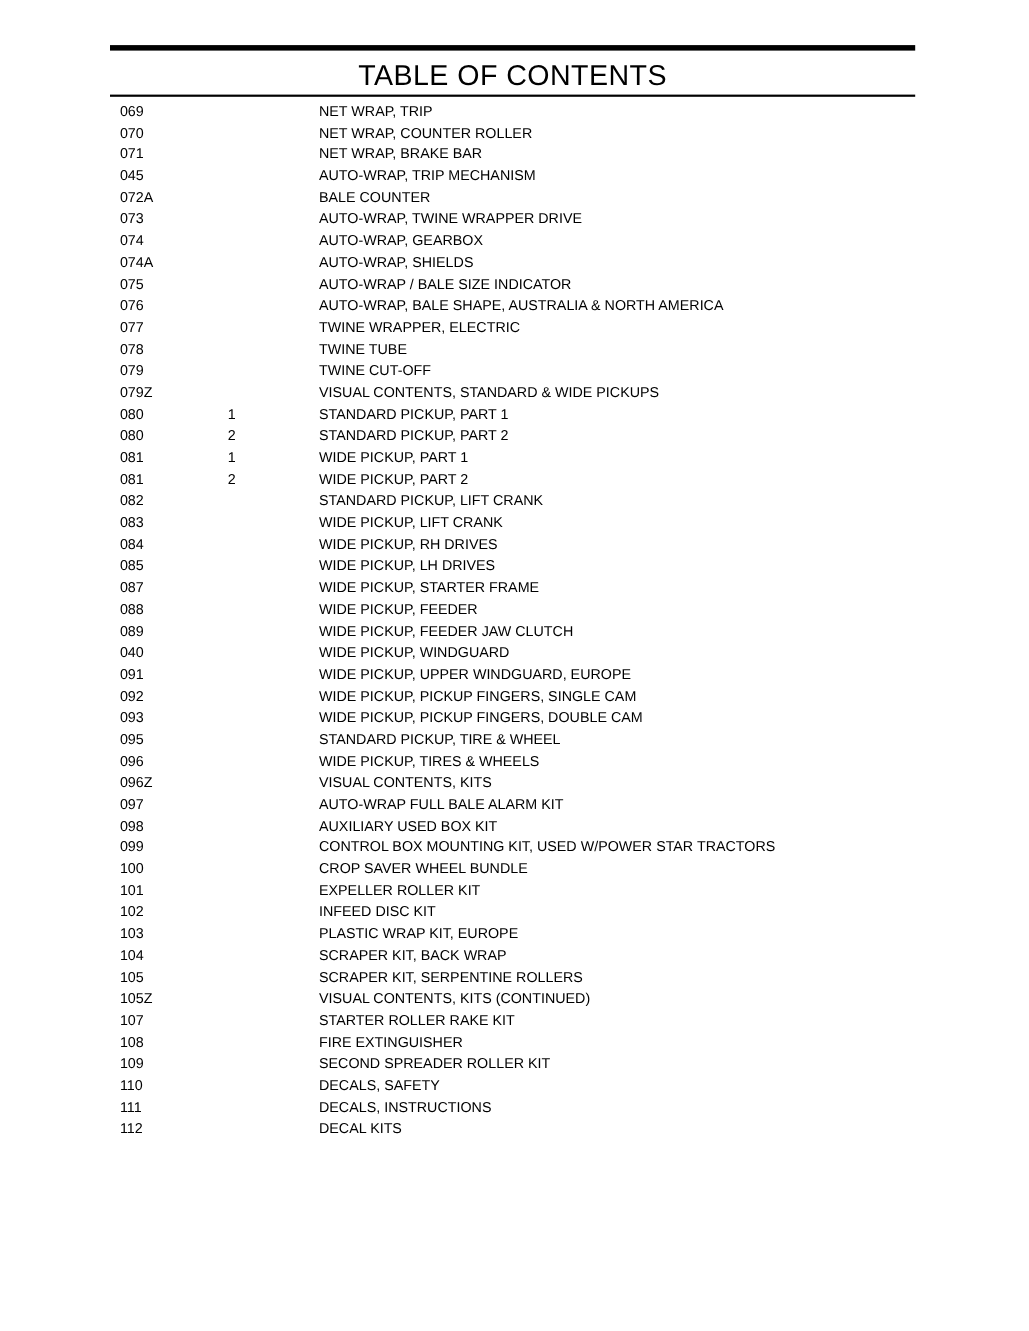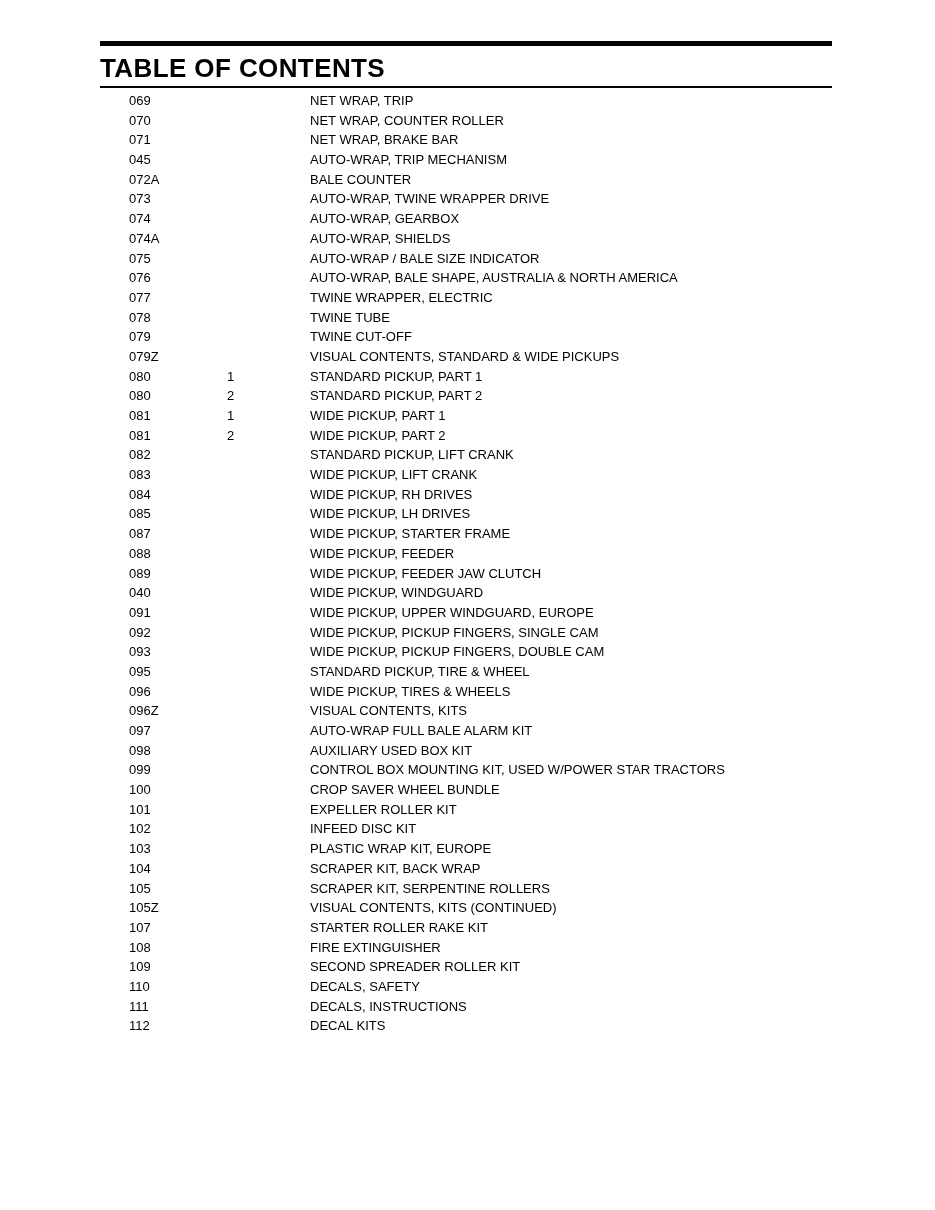--- a/index.html
+++ b/index.html
@@ -37,41 +37,40 @@
     top: 86px;
     height: 2px;
   }
 
   
   .doc-title {
     position: absolute;
     top: 52px;
     left: 100px;
     width: 732px;
-    text-align: left;
+    text-align: center;
     font-size: 26px;
-    font-weight: bold;
+    font-weight: normal;
     letter-spacing: 0.4px;
     line-height: 32px;
     white-space: nowrap;
   }
 
   
   .toc {
     position: absolute;
     top: 91px;
     left: 0;
     width: 935px;
   }
   .toc-row {
     position: relative;
     height: 19.7px;
     line-height: 19.7px;
     white-space: nowrap;
-    margin-left: 20px;
   }
   .col-section {
     position: absolute;
     left: 109px;
     top: 0;
     font-size: 13px;
     line-height: 19.7px;
   }
   .col-part {
     position: absolute;

